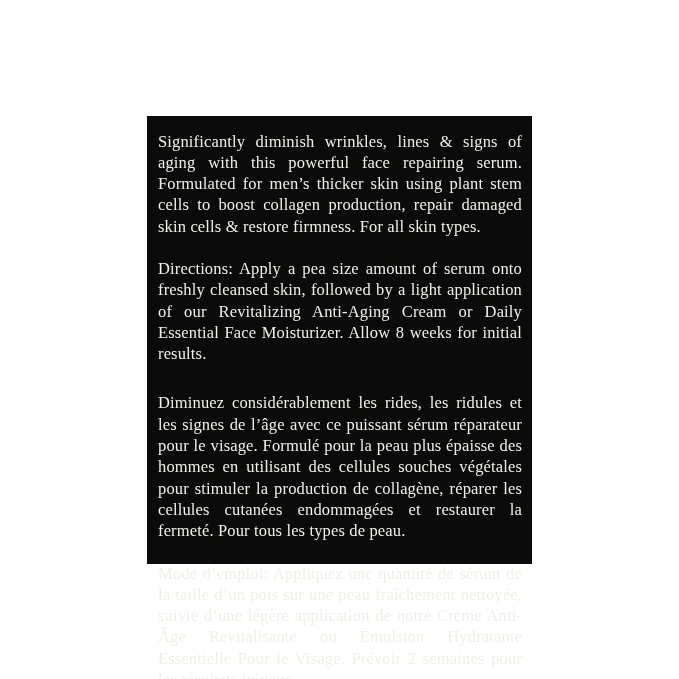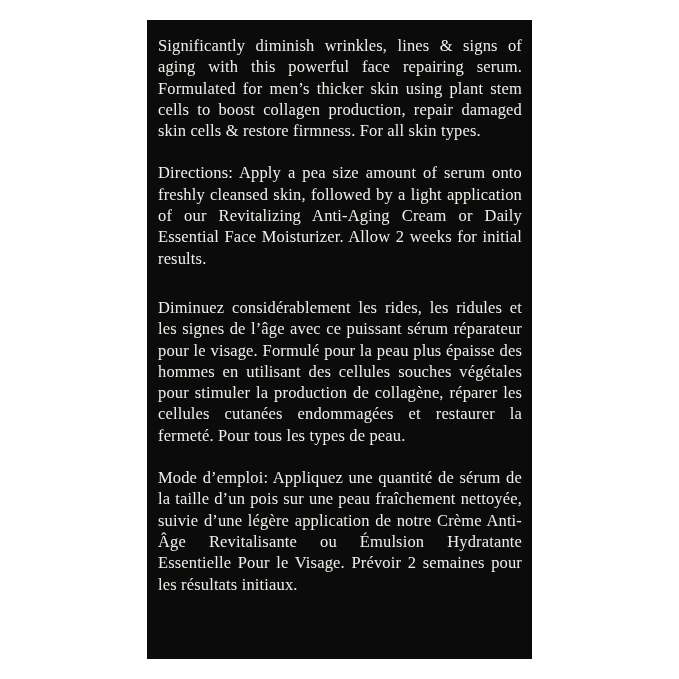--- a/index.html
+++ b/index.html
@@ -10,21 +10,21 @@
     background: var(--page_bg, #ffffff);
     overflow: hidden;
   }
   body {
     display: flex;
     align-items: center;
     justify-content: center;
   }
   .panel {
     width: 385px;
-    height: 639px;
+    height: 448px;
     box-sizing: border-box;
     background: var(--panel_bg, #0b0b0b);
     color: var(--text, #f2efe9);
     padding: 15px 10px 10px 11px;
     font-family: "Liberation Serif", "DejaVu Serif", serif;
     font-size: 16.5px;
     line-height: 21.3px;
     text-align: justify;
     letter-spacing: 0.15px;
   }
@@ -41,19 +41,19 @@
     text-underline-offset: 2px;
   }
 </style>
 </head>
 <body>
 
 <section class="panel">
 
   <p>Significantly diminish wrinkles, lines &amp; signs of aging with this powerful face repairing serum. Formulated for men’s thicker skin using plant stem cells to boost collagen production, repair damaged skin cells &amp; restore firmness. For all skin types.</p>
 
-  <p class="block-gap"><span class="u">Directions:</span> <span>Apply a pea size amount of serum onto freshly cleansed skin, followed by a light application of our Revitalizing Anti-Aging Cream or Daily Essential Face Moisturizer. Allow 2 weeks for initial results.</span></p>
+  <p class="block-gap"><span class="u">Directions:</span> <span>Apply a pea size amount of serum onto freshly cleansed skin, followed by a light application of our Revitalizing Anti-Aging Cream or Daily Essential Face Moisturizer. Allow 8 weeks for initial results.</span></p>
 
   <p>Diminuez considérablement les rides, les ridules et les signes de l’âge avec ce puissant sérum réparateur pour le visage. Formulé pour la peau plus épaisse des hommes en utilisant des cellules souches végétales pour stimuler la production de collagène, réparer les cellules cutanées endommagées et restaurer la fermeté. Pour tous les types de peau.</p>
 
   <p><span class="u">Mode d’emploi:</span> <span>Appliquez une quantité de sérum de la taille d’un pois sur une peau fraîchement nettoyée, suivie d’une légère application de notre Crème Anti-Âge Revitalisante ou Émulsion Hydratante Essentielle Pour le Visage. Prévoir 2 semaines pour les résultats initiaux.</span></p>
 
 </section>
 
 </body></html>

